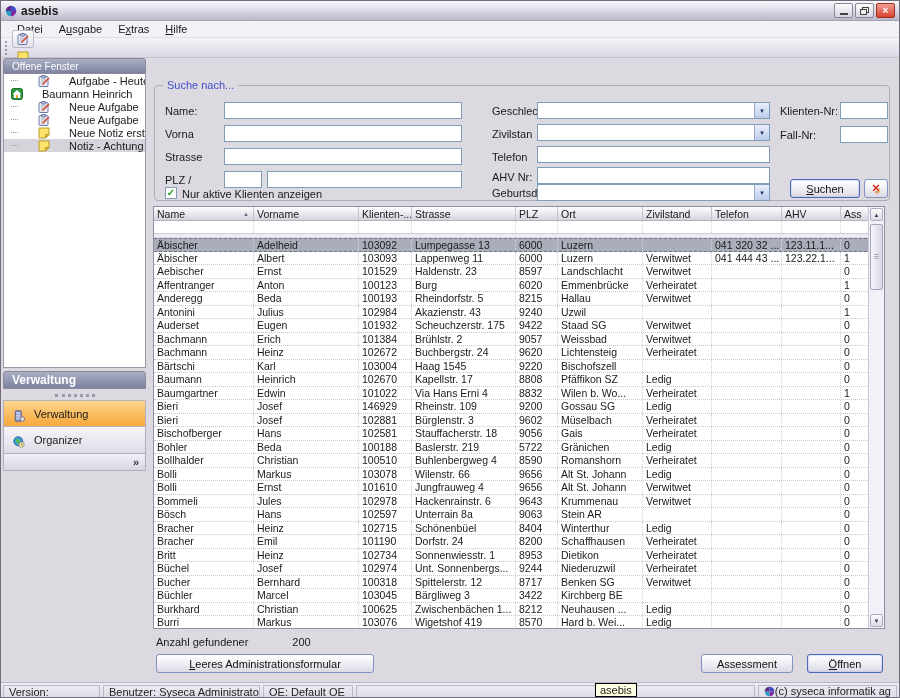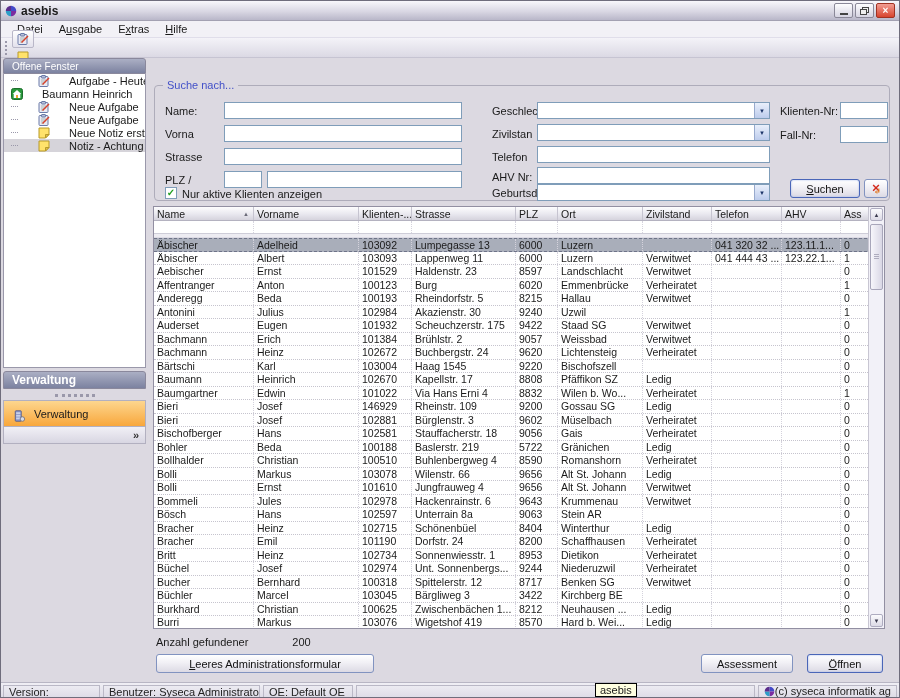--- a/index.html
+++ b/index.html
@@ -280,20 +280,31 @@
           <svg viewBox="0 0 16 16">
             <rect x="3" y="1" width="8" height="14" rx="1" fill="#8a96c8" stroke="#44508a"></rect>
             <rect x="4.2" y="3" width="5.6" height="2.4" fill="#c8d0e8"></rect>
             <rect x="4.2" y="6.5" width="5.6" height="2.4" fill="#c8d0e8"></rect>
             <rect x="4.2" y="10" width="5.6" height="2.4" fill="#c8d0e8"></rect>
             <circle cx="12.5" cy="12" r="3" fill="#d8dce8" stroke="#667"></circle>
           </svg>
         </span>
       <span>Verwaltung</span>
     </div>
+    <div class="nav-btn plain">
+      <span class="ticon" id="nav-icon-1">
+          <svg viewBox="0 0 16 16">
+            <circle cx="7" cy="7" r="6" fill="#3a9ad8" stroke="#1a5a88"></circle>
+            <path d="M3 5 Q6 3 9 5 Q11 7 9 9 Q6 11 4 9 Z" fill="#58b860"></path>
+            <circle cx="11.5" cy="11.5" r="3.5" fill="#f4e8a0" stroke="#887"></circle>
+            <path d="M11.5 9.8 V11.5 L13 12.3" stroke="#445" stroke-width="0.9" fill="none"></path>
+          </svg>
+        </span>
+      <span>Organizer</span>
+    </div>
     <div class="chev-bar">
       <span>»</span>
     </div>
   </div>
 
   <div class="main">
 
     <div class="groupbox">
       <span class="group-title">Suche nach...</span>
 
@@ -428,21 +439,21 @@
             <span class="cell c5">Hallau</span>
             <span class="cell c6">Verwitwet</span>
             <span class="cell c7"></span>
             <span class="cell c8"></span>
             <span class="cell c9">0</span>
           </div>
           <div class="grow">
             <span class="cell c0">Antonini</span>
             <span class="cell c1">Julius</span>
             <span class="cell c2">102984</span>
-            <span class="cell c3">Akazienstr. 30</span>
+            <span class="cell c3">Akazienstr. 43</span>
             <span class="cell c4">9240</span>
             <span class="cell c5">Uzwil</span>
             <span class="cell c6"></span>
             <span class="cell c7"></span>
             <span class="cell c8"></span>
             <span class="cell c9">1</span>
           </div>
           <div class="grow">
             <span class="cell c0">Auderset</span>
             <span class="cell c1">Eugen</span>

